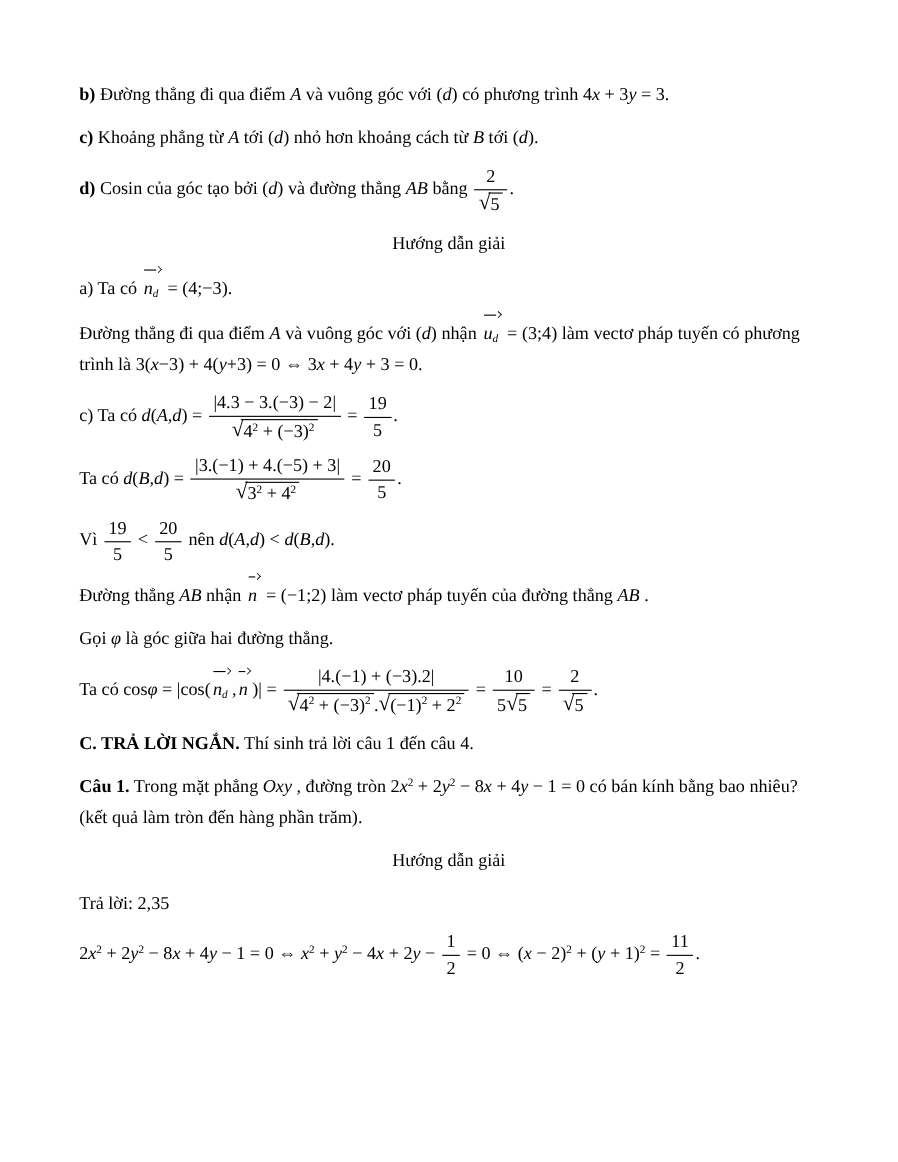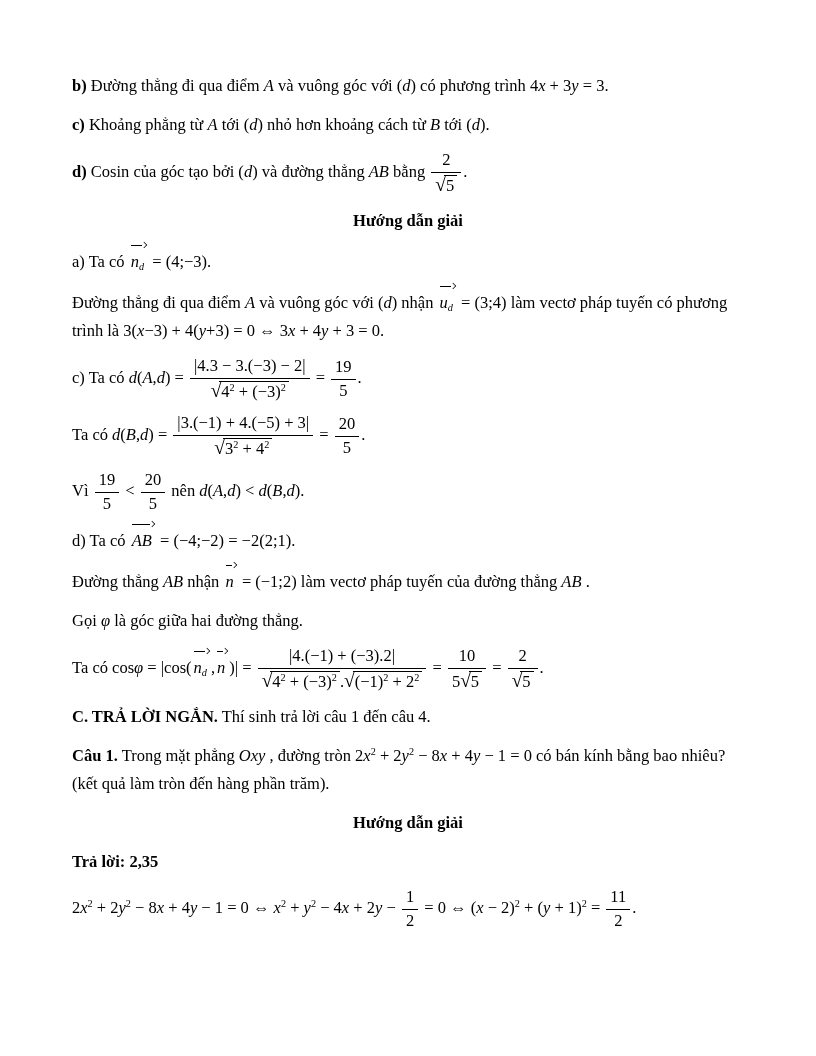--- a/index.html
+++ b/index.html
@@ -9,21 +9,21 @@
     height: 1056px;
     background: #ffffff;
     color: #000000;
     font-family: "Liberation Serif", serif;
     font-size: 16.5px;
     overflow: hidden;
   }
   .page { padding: 72px 72px 0 72px; }
   p { margin: 0 0 11px 0; line-height: 28px; }
   .center { text-align: center; }
-  .bold { font-weight: bold; }
+  .bold { font-weight: normal; }
   .bd { font-weight: bold; }
   .it { font-style: italic; }
   .rm { font-style: normal; }
   .sup { font-size: 0.62em; vertical-align: 0.55em; line-height: 0; }
   .sub { font-size: 0.62em; vertical-align: -0.25em; line-height: 0; font-style: italic; }
   .frac {
     display: inline-block; vertical-align: middle; text-align: center;
     padding: 0 2px; line-height: 1.15;
   }
   .frac > .num { display: block; border-bottom: 1px solid #000; padding: 1px 4px 2px; }
@@ -48,21 +48,20 @@
 <div class="page">
   <p><span class="bd">b)</span><span class="rm"> Đường thẳng đi qua điểm </span><span class="it">A</span><span class="rm"> và vuông góc với (</span><span class="it">d</span><span class="rm">) có phương trình 4</span><span class="it">x</span><span class="rm"> + 3</span><span class="it">y</span><span class="rm"> = 3.</span></p>
   <p><span class="bd">c)</span><span class="rm"> Khoảng phẳng từ </span><span class="it">A</span><span class="rm"> tới (</span><span class="it">d</span><span class="rm">) nhỏ hơn khoảng cách từ </span><span class="it">B</span><span class="rm"> tới (</span><span class="it">d</span><span class="rm">).</span></p>
   <p><span class="bd">d)</span><span class="rm"> Cosin của góc tạo bởi (</span><span class="it">d</span><span class="rm">) và đường thẳng </span><span class="it">AB</span><span class="rm"> bằng </span><span class="frac"><span class="num"><span class="rm">2</span></span><span class="den"><span class="sqrt"><span class="rad">√</span><span class="cnt"><span class="rm">5</span></span></span></span></span><span class="rm">.</span></p>
   <p class="center bold">Hướng dẫn giải</p>
   <p><span class="rm">a) Ta có </span><span class="vec"><span class="it">n</span><span class="sub">d</span></span><span class="rm"> = (4;−3).</span></p>
   <p><span class="rm">Đường thẳng đi qua điểm </span><span class="it">A</span><span class="rm"> và vuông góc với (</span><span class="it">d</span><span class="rm">) nhận </span><span class="vec"><span class="it">u</span><span class="sub">d</span></span><span class="rm"> = (3;4) làm vectơ pháp tuyến có phương trình là 3(</span><span class="it">x</span><span class="rm">−3) + 4(</span><span class="it">y</span><span class="rm">+3) = 0 ⇔ 3</span><span class="it">x</span><span class="rm"> + 4</span><span class="it">y</span><span class="rm"> + 3 = 0.</span></p>
   <p><span class="rm">c) Ta có </span><span class="it">d</span><span class="rm">(</span><span class="it">A</span><span class="rm">,</span><span class="it">d</span><span class="rm">) = </span><span class="frac"><span class="num"><span class="rm">|4.3 − 3.(−3) − 2|</span></span><span class="den"><span class="sqrt"><span class="rad">√</span><span class="cnt"><span class="rm">4</span><span class="sup">2</span><span class="rm"> + (−3)</span><span class="sup">2</span></span></span></span></span><span class="rm"> = </span><span class="frac"><span class="num"><span class="rm">19</span></span><span class="den"><span class="rm">5</span></span></span><span class="rm">.</span></p>
   <p><span class="rm">Ta có </span><span class="it">d</span><span class="rm">(</span><span class="it">B</span><span class="rm">,</span><span class="it">d</span><span class="rm">) = </span><span class="frac"><span class="num"><span class="rm">|3.(−1) + 4.(−5) + 3|</span></span><span class="den"><span class="sqrt"><span class="rad">√</span><span class="cnt"><span class="rm">3</span><span class="sup">2</span><span class="rm"> + 4</span><span class="sup">2</span></span></span></span></span><span class="rm"> = </span><span class="frac"><span class="num"><span class="rm">20</span></span><span class="den"><span class="rm">5</span></span></span><span class="rm">.</span></p>
   <p><span class="rm">Vì </span><span class="frac"><span class="num"><span class="rm">19</span></span><span class="den"><span class="rm">5</span></span></span><span class="rm"> &lt; </span><span class="frac"><span class="num"><span class="rm">20</span></span><span class="den"><span class="rm">5</span></span></span><span class="rm"> nên </span><span class="it">d</span><span class="rm">(</span><span class="it">A</span><span class="rm">,</span><span class="it">d</span><span class="rm">) &lt; </span><span class="it">d</span><span class="rm">(</span><span class="it">B</span><span class="rm">,</span><span class="it">d</span><span class="rm">).</span></p>
-  <p><span class="rm">d) Ta có </span><span class="vec"><span class="it">AB</span></span><span class="rm"> = (−4;−2) = −2(2;1).</span></p>
   <p><span class="rm">Đường thẳng </span><span class="it">AB</span><span class="rm"> nhận </span><span class="vec"><span class="it">n</span></span><span class="rm"> = (−1;2) làm vectơ pháp tuyến của đường thẳng </span><span class="it">AB</span><span class="rm"> .</span></p>
   <p><span class="rm">Gọi </span><span class="it">φ</span><span class="rm"> là góc giữa hai đường thẳng.</span></p>
   <p><span class="rm">Ta có cos</span><span class="it">φ</span><span class="rm"> = |cos(</span><span class="vec"><span class="it">n</span><span class="sub">d</span></span><span class="rm">,</span><span class="vec"><span class="it">n</span></span><span class="rm">)| = </span><span class="frac"><span class="num"><span class="rm">|4.(−1) + (−3).2|</span></span><span class="den"><span class="sqrt"><span class="rad">√</span><span class="cnt"><span class="rm">4</span><span class="sup">2</span><span class="rm"> + (−3)</span><span class="sup">2</span></span></span><span class="rm">.</span><span class="sqrt"><span class="rad">√</span><span class="cnt"><span class="rm">(−1)</span><span class="sup">2</span><span class="rm"> + 2</span><span class="sup">2</span></span></span></span></span><span class="rm"> = </span><span class="frac"><span class="num"><span class="rm">10</span></span><span class="den"><span class="rm">5</span><span class="sqrt"><span class="rad">√</span><span class="cnt"><span class="rm">5</span></span></span></span></span><span class="rm"> = </span><span class="frac"><span class="num"><span class="rm">2</span></span><span class="den"><span class="sqrt"><span class="rad">√</span><span class="cnt"><span class="rm">5</span></span></span></span></span><span class="rm">.</span></p>
   <p><span class="bd">C. TRẢ LỜI NGẮN.</span><span class="rm"> Thí sinh trả lời câu 1 đến câu 4.</span></p>
   <p><span class="bd">Câu 1.</span><span class="rm"> Trong mặt phẳng </span><span class="it">Oxy</span><span class="rm"> , đường tròn 2</span><span class="it">x</span><span class="sup">2</span><span class="rm"> + 2</span><span class="it">y</span><span class="sup">2</span><span class="rm"> − 8</span><span class="it">x</span><span class="rm"> + 4</span><span class="it">y</span><span class="rm"> − 1 = 0 có bán kính bằng bao nhiêu? (kết quả làm tròn đến hàng phần trăm).</span></p>
   <p class="center bold">Hướng dẫn giải</p>
   <p class="bold">Trả lời: 2,35</p>
   <p><span class="rm">2</span><span class="it">x</span><span class="sup">2</span><span class="rm"> + 2</span><span class="it">y</span><span class="sup">2</span><span class="rm"> − 8</span><span class="it">x</span><span class="rm"> + 4</span><span class="it">y</span><span class="rm"> − 1 = 0 ⇔ </span><span class="it">x</span><span class="sup">2</span><span class="rm"> + </span><span class="it">y</span><span class="sup">2</span><span class="rm"> − 4</span><span class="it">x</span><span class="rm"> + 2</span><span class="it">y</span><span class="rm"> − </span><span class="frac"><span class="num"><span class="rm">1</span></span><span class="den"><span class="rm">2</span></span></span><span class="rm"> = 0 ⇔ (</span><span class="it">x</span><span class="rm"> − 2)</span><span class="sup">2</span><span class="rm"> + (</span><span class="it">y</span><span class="rm"> + 1)</span><span class="sup">2</span><span class="rm"> = </span><span class="frac"><span class="num"><span class="rm">11</span></span><span class="den"><span class="rm">2</span></span></span><span class="rm">.</span></p>
 </div>
 

